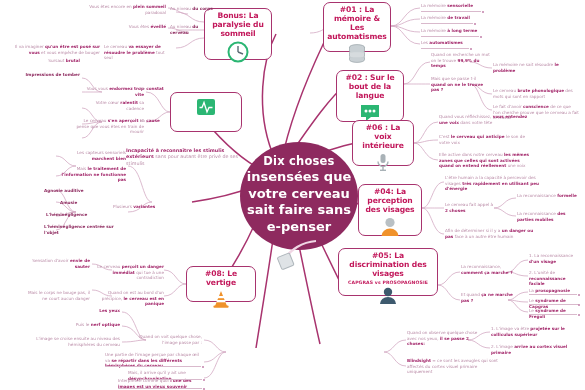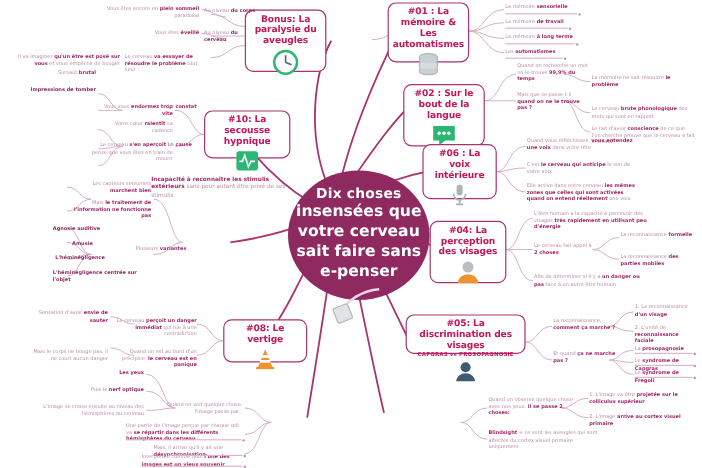--- a/index.html
+++ b/index.html
@@ -183,21 +183,21 @@
     <div class="c-icon">
       <svg width="46" height="34" viewBox="0 0 46 34">
         <path d="M40 3 C26 4 14 12 9 21" stroke="#f0d6e4" stroke-width="2.2" fill="none"></path>
         <rect x="3" y="17" width="13" height="13" rx="1.5" fill="#dfe3e6" stroke="#aeb6bb" stroke-width="1" transform="rotate(-22 9 23)"></rect>
       </svg>
     </div>
   </div>
   <div class="redsq" style="left:360px;top:228px;"></div>
 
   <div class="node" style="left:204px;top:8px;width:68px;height:52px;">
-    <div class="n-title">Bonus: La paralysie du aveugles</div>
+    <div class="n-title">Bonus: La paralysie du sommeil</div>
     <div class="n-icon">
       <svg width="22" height="22" viewBox="0 0 22 22">
         <circle cx="11" cy="11" r="9.5" fill="#ffffff" stroke="#2bb673" stroke-width="2"></circle>
         <line x1="11" y1="11" x2="11" y2="5" stroke="#5b6b74" stroke-width="1.4"></line>
         <line x1="11" y1="11" x2="16" y2="13" stroke="#5b6b74" stroke-width="1.4"></line>
       </svg>
     </div>
   </div>
 
   <div class="node" style="left:323px;top:2px;width:68px;height:50px;">
@@ -239,21 +239,21 @@
   <div class="node" style="left:358px;top:184px;width:64px;height:52px;">
     <div class="n-title">#04: La perception des visages</div>
     <div class="n-icon">
       <svg width="20" height="19" viewBox="0 0 20 19">
         <circle cx="10" cy="5.5" r="4.6" fill="#b9c0c4"></circle>
         <path d="M1.5 19 a8.5 7.5 0 0 1 17 0 z" fill="#f0922b"></path>
       </svg>
     </div>
   </div>
 
-  <div class="node" style="left:338px;top:262px;width:100px;height:33px;">
+  <div class="node" style="left:338px;top:248px;width:100px;height:48px;">
     <div class="n-title">#05: La discrimination des visages</div>
     <div class="n-sub">CAPGRAS vs PROSOPAGNOSIE</div>
     <div class="n-icon">
       <svg width="18" height="17" viewBox="0 0 18 17">
         <circle cx="9" cy="5" r="4.2" fill="#3e5a6e"></circle>
         <path d="M1 17 a8 7 0 0 1 16 0 z" fill="#3e5a6e"></path>
       </svg>
     </div>
   </div>
 
@@ -266,21 +266,20 @@
         <path d="M10 1 L16 16 H4 Z" fill="#f0922b"></path>
         <rect x="5.6" y="10" width="8.8" height="2.3" fill="#ffffff"></rect>
         <rect x="6.8" y="6" width="6.4" height="2.2" fill="#ffffff"></rect>
         <rect x="2.4" y="15.6" width="15.2" height="2.2" rx="1" fill="#f0922b"></rect>
       </svg>
     </div>
   </div>
 
 
   <div class="node" style="left:170px;top:92px;width:72px;height:40px;">
-    <div class="n-title">#10: La secousse hypnique</div>
     <div class="n-icon">
       <svg width="20" height="18" viewBox="0 0 20 18">
         <rect x="1" y="1" width="18" height="16" rx="2" fill="#2bb673"></rect>
         <polyline points="3.5,9.5 6,9.5 8,4.5 11,14 13,9.5 16.5,9.5" fill="none" stroke="#ffffff" stroke-width="1.3"></polyline>
       </svg>
     </div>
   </div>
 
   <div class="sub l" style="left:78px;top:4px;width:88px;">
     <span>Vous êtes encore en </span><span class="hl">plein sommeil</span><span> paradoxal</span>

